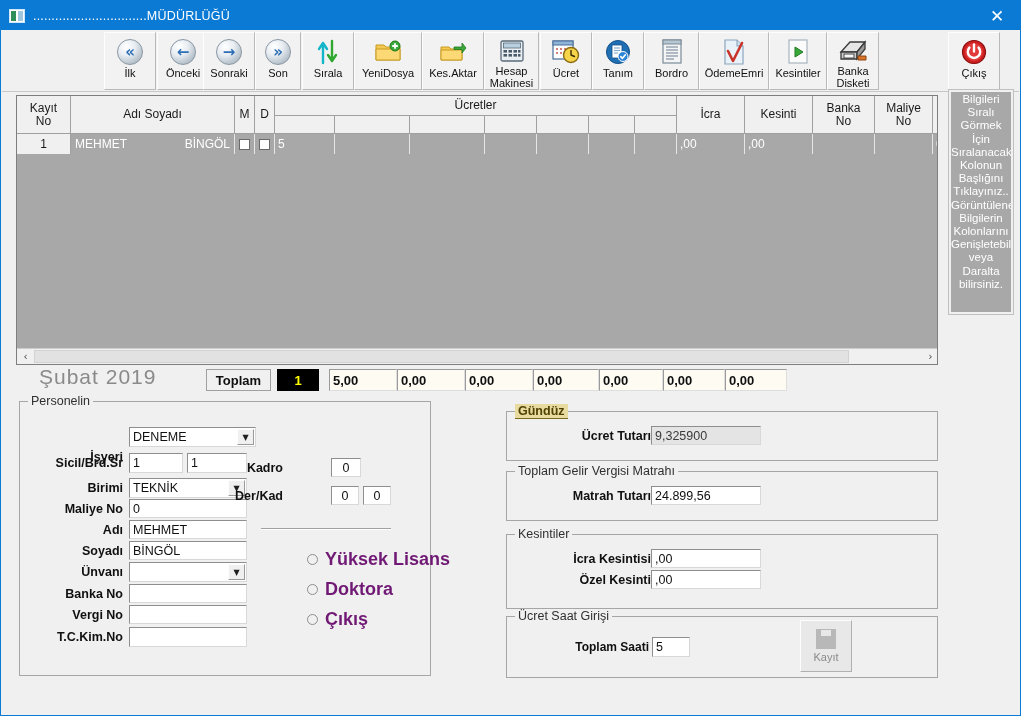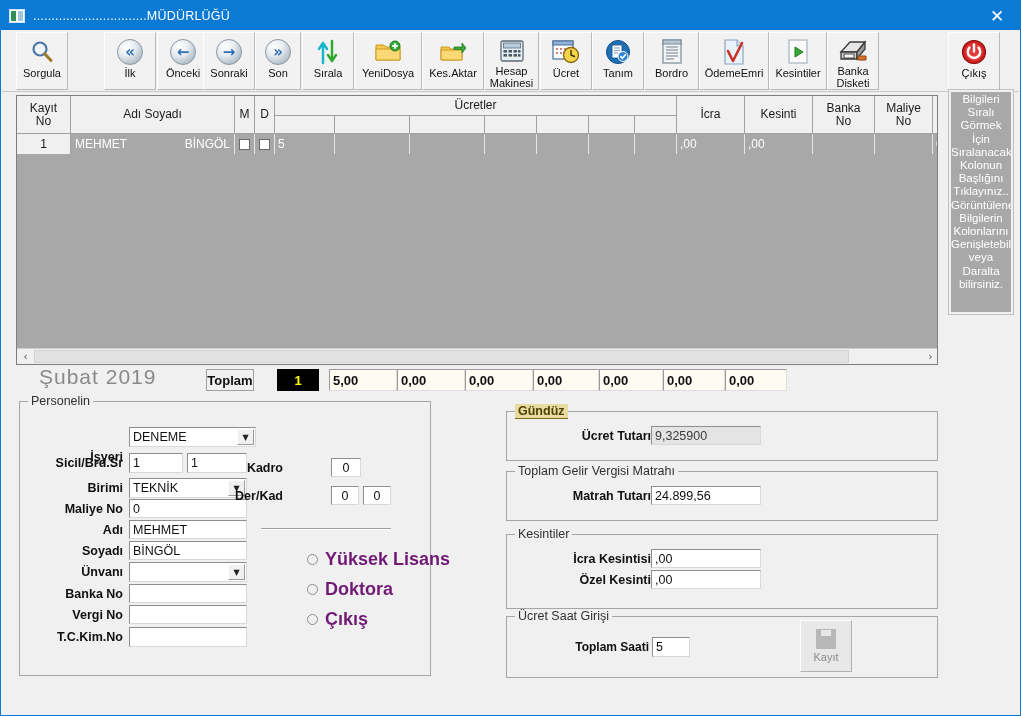--- a/index.html
+++ b/index.html
@@ -194,21 +194,21 @@
   }
 
   
   .monthlbl {
     position: absolute; left: 38px; top: 364px;
     font-size: 21px; color: #8a8a8a;
     font-weight: normal; letter-spacing: 1px;
   }
   .toplambtn {
     position: absolute; left: 205px; top: 368px;
-    width: 48px; height: 22px;
+    width: 65px; height: 22px;
     background: #f0f0f0;
     border: 1px solid #a0a0a0;
     font-size: 13px; font-weight: bold; color: #101010;
     display: flex; align-items: center; justify-content: center;
     cursor: pointer;
   }
   .cntbox {
     position: absolute; left: 276px; top: 368px;
     width: 42px; height: 22px;
     background: #000000;
@@ -330,30 +330,20 @@
 
 <div id="app">
 
   <div class="titlebar">
     <div class="tb-icon"></div>
     <div class="tb-title">...............................MÜDÜRLÜĞÜ</div>
     <div class="tb-close">✕</div>
   </div>
 
   <div class="toolbar" id="toolbar">
-      <div class="tbtn" style="left: 14px; width: 52px;">
-        <div class="ico">
-          <svg width="26" height="26" viewBox="0 0 26 26">
-            <circle cx="11" cy="10" r="6.5" fill="none" stroke="#4a78a8" stroke-width="2.2"></circle>
-            <circle cx="11" cy="10" r="4.6" fill="#eef4fa"></circle>
-            <line x1="15.5" y1="14.5" x2="22" y2="21.5" stroke="#9a7a2a" stroke-width="3" stroke-linecap="round"></line>
-          </svg>
-        </div>
-        <div class="lbl">Sorgula</div>
-      </div>
       <div class="tbtn" style="left: 102px; width: 52px;">
         <div class="ico">
           <div class="disc">«</div>
         </div>
         <div class="lbl">İlk</div>
       </div>
       <div class="tbtn" style="left: 155px; width: 52px;">
         <div class="ico">
           <div class="disc">←</div>
         </div>

